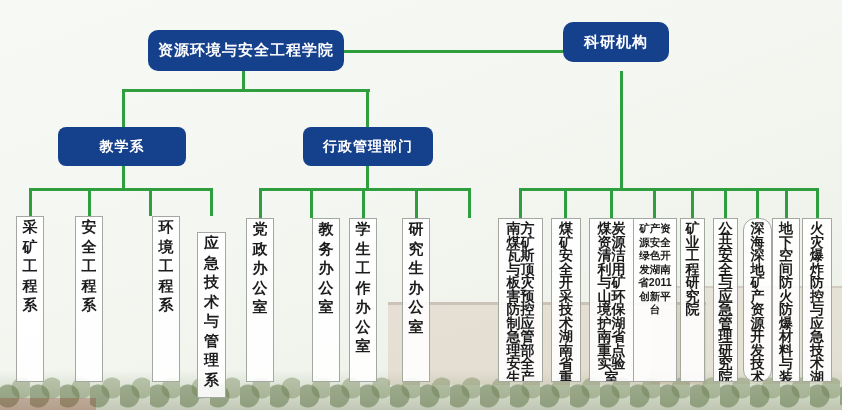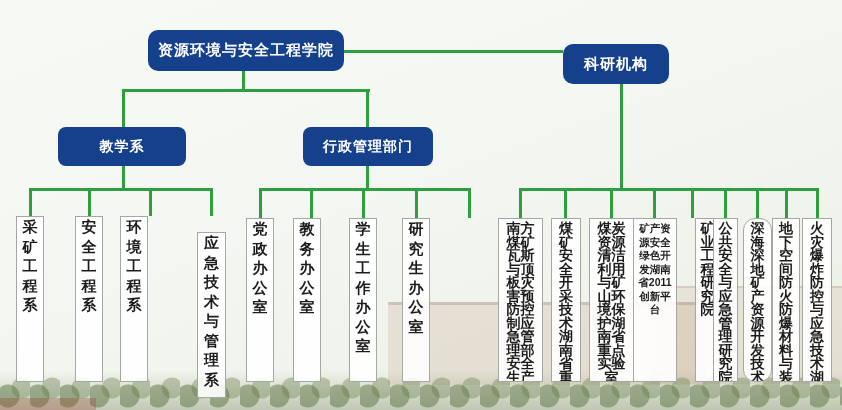--- a/index.html
+++ b/index.html
@@ -82,38 +82,38 @@
   <div class="line" style="left:564px;top:190px;width:3px;height:28px;"></div>
   <div class="line" style="left:610px;top:190px;width:3px;height:28px;"></div>
   <div class="line" style="left:653px;top:190px;width:3px;height:28px;"></div>
   <div class="line" style="left:691px;top:190px;width:3px;height:28px;"></div>
   <div class="line" style="left:724px;top:190px;width:3px;height:28px;"></div>
   <div class="line" style="left:756px;top:190px;width:3px;height:28px;"></div>
   <div class="line" style="left:785px;top:190px;width:3px;height:28px;"></div>
   <div class="line" style="left:816px;top:190px;width:3px;height:28px;"></div>
 
   <div class="bluebox lvl1" style="left:148px;top:30px;width:196px;height:41px;">资源环境与安全工程学院</div>
-  <div class="bluebox lvl1" style="left:563px;top:44px;width:106px;height:40px;">科研机构</div>
+  <div class="bluebox lvl1" style="left:563px;top:22px;width:106px;height:40px;">科研机构</div>
 
   <div class="bluebox lvl2" style="left:58px;top:127px;width:128px;height:39px;">教学系</div>
   <div class="bluebox lvl2" style="left:303px;top:127px;width:130px;height:39px;">行政管理部门</div>
 
   <div class="leaf big" style="left:16px;">采矿工程系</div>
   <div class="leaf big" style="left:75px;">安全工程系</div>
-  <div class="leaf big" style="left:120px;">环境工程系</div>
+  <div class="leaf big" style="left:152px;">环境工程系</div>
   <div class="leaf big" style="left:197px;width:29px;margin-top:16px;">应急技术与管理系</div>
 
   <div class="leaf big a" style="left:246px;">党政办公室</div>
-  <div class="leaf big a" style="left:293px;">教务办公室</div>
+  <div class="leaf big a" style="left:312px;">教务办公室</div>
   <div class="leaf big a" style="left:349px;">学生工作办公室</div>
   <div class="leaf big a" style="left:402px;">研究生办公室</div>
 
   <div class="leaf small" style="left:498px;width:45px;">南方煤矿瓦斯与顶板灾害预防控制应急管理部安全生产重点实验室</div>
   <div class="leaf small" style="left:589px;width:45px;">煤炭资源清洁利用与矿山环境保护湖南省重点实验室</div>
   <div class="leaf small" style="left:551px;width:30px;">煤矿安全开采技术湖南省重点实验室</div>
   <div class="leaf small tiny" style="left:633px;width:44px;">矿产资源安全绿色开发湖南省2011创新平台</div>
-  <div class="leaf small" style="left:680px;width:25px;margin-left:15px;">矿业工程研究院</div>
-  <div class="leaf small" style="left:713px;width:25px;">公共安全与应急管理研究院</div>
+  <div class="leaf small" style="left:680px;width:25px;">矿业工程研究院</div>
+  <div class="leaf small" style="left:713px;width:25px;text-decoration:underline;">公共安全与应急管理研究院</div>
   <div class="leaf small" style="left:743px;width:29px;border-radius:12px;">深海深地矿产资源开发技术与装教育部工程研究中心</div>
   <div class="leaf small" style="left:772px;width:28px;">地下空间防火防爆材料与装备湖南省工程研究中心</div>
   <div class="leaf small" style="left:802px;width:30px;">火灾爆炸防控与应急技术湖南省普通高校重点实验室</div>
 
 </div>
 
 </body></html>

